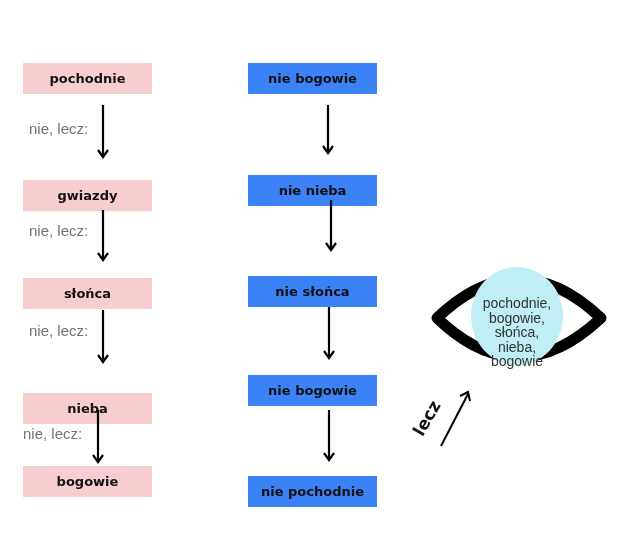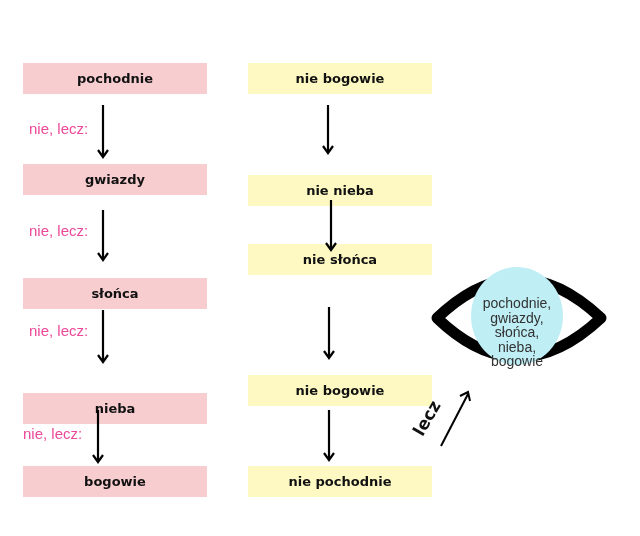--- a/index.html
+++ b/index.html
@@ -1,47 +1,47 @@
 <!DOCTYPE html>
 <html><head>
 <meta charset="utf-8">
 <style>
   html, body { margin: 0; padding: 0; background: #ffffff; }
   body { width: 640px; height: 536px; position: relative; overflow: hidden; font-family: "DejaVu Sans", sans-serif; }
-  .box { position: absolute; height: 31px; width: 184px; display: flex; align-items: center; justify-content: center;
+  .box { position: absolute; height: 31px; width: 129px; display: flex; align-items: center; justify-content: center;
          font-family: "DejaVu Sans", sans-serif; font-weight: bold; font-size: 13px; color: #111; }
   .pink { background: #f7cdd0; left: 23px; }
-  .purple { background: #fef9c3; left: 248px; }
-  .label { position: absolute; font-family: "Liberation Sans", sans-serif; font-size: 15px; color: #ec4899; white-space: nowrap; }
+  .purple { background: #3b82f6; left: 248px; }
+  .label { position: absolute; font-family: "Liberation Sans", sans-serif; font-size: 15px; color: #737373; white-space: nowrap; }
   svg.overlay { position: absolute; left: 0; top: 0; }
   .eye-text { position: absolute; left: 471px; top: 296px; width: 92px; text-align: center;
               font-family: "Liberation Sans", sans-serif; font-size: 14px; line-height: 14.5px; color: #333; }
   .eye-text div { white-space: nowrap; }
   .lecz { position: absolute; left: 408px; top: 408px; font-family: "DejaVu Sans", sans-serif; font-weight: bold;
           font-size: 17px; color: #111; transform: rotate(-60deg); transform-origin: center; }
 </style>
 </head>
 <body>
 
 <div class="box pink" style="top:63px">pochodnie</div>
-<div class="box pink" style="top:164px">gwiazdy</div>
+<div class="box pink" style="top:180px">gwiazdy</div>
 <div class="box pink" style="top:278px">słońca</div>
 <div class="box pink" style="top:393px">nieba</div>
 <div class="box pink" style="top:466px">bogowie</div>
 
 <div class="label" style="left:29px; top:120px">nie, lecz:</div>
 <div class="label" style="left:29px; top:222px">nie, lecz:</div>
 <div class="label" style="left:29px; top:322px">nie, lecz:</div>
 <div class="label" style="left:23px; top:425px">nie, lecz:</div>
 
 <div class="box purple" style="top:63px">nie bogowie</div>
 <div class="box purple" style="top:175px">nie nieba</div>
-<div class="box purple" style="top:244px">nie słońca</div>
+<div class="box purple" style="top:276px">nie słońca</div>
 <div class="box purple" style="top:375px">nie bogowie</div>
-<div class="box purple" style="top:466px">nie pochodnie</div>
+<div class="box purple" style="top:476px">nie pochodnie</div>
 
 <svg class="overlay" width="640" height="536">
   <defs>
     <marker id="ah" markerWidth="8" markerHeight="8" refX="4" refY="6" orient="auto-start-reverse" markerUnits="userSpaceOnUse" viewBox="0 0 8 8">
       <path d="M0,1 L4,6 L8,1" fill="none" stroke="#000" stroke-width="2"></path>
     </marker>
   </defs>
 
   <g stroke="#000" stroke-width="2.2" fill="none">
     <line x1="103" y1="105" x2="103" y2="155"></line>
@@ -71,19 +71,19 @@
   </g>
 
   <g>
     <path d="M437,318 Q518,240 601,318 Q518,396 437,318 Z" fill="none" stroke="#000" stroke-width="11" stroke-linejoin="round"></path>
     <ellipse cx="517" cy="316" rx="46" ry="49" fill="#bfeef5"></ellipse>
   </g>
 </svg>
 
 <div class="eye-text">
   <div>pochodnie,</div>
-  <div>gwiazdy,</div>
+  <div>bogowie,</div>
   <div>słońca,</div>
   <div>nieba,</div>
   <div>bogowie</div>
 </div>
 
 <div class="lecz">lecz</div>
 
 </body></html>

